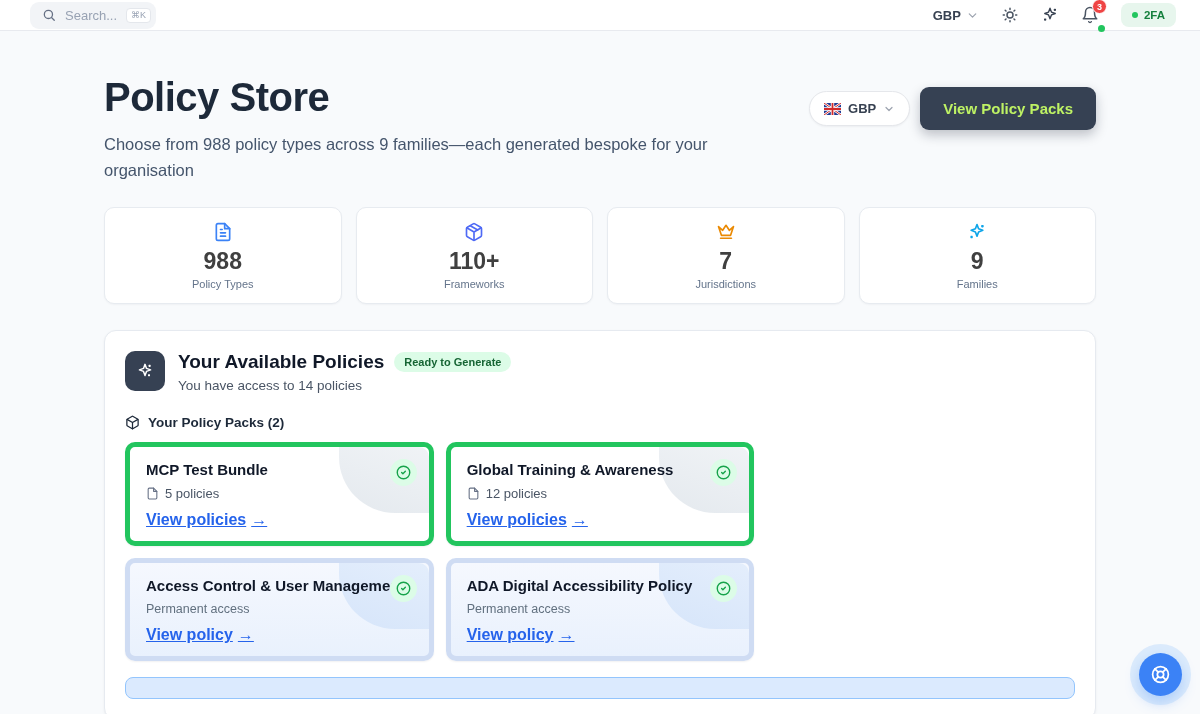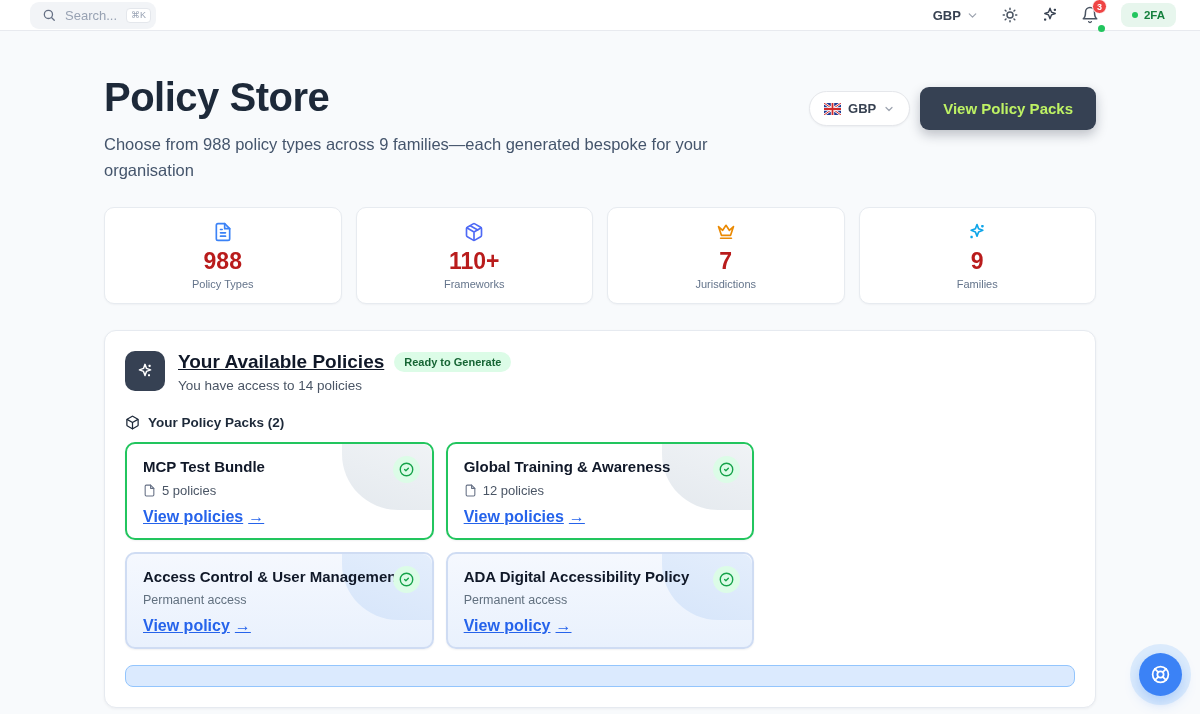--- a/index.html
+++ b/index.html
@@ -62,47 +62,47 @@
     font-family:inherit;
   }
 
   
   .stats{ display:grid; grid-template-columns:repeat(4,1fr); gap:14px; margin-top:24px; }
   .stat-card{
     background:#fff; border:1px solid #e7ebf0; border-radius:10px;
     padding:14px 0 13px; text-align:center; box-shadow:0 1px 2px rgba(16,24,40,.04);
   }
   .stat-card .s-icon{ display:flex; justify-content:center; }
-  .stat-value{ font-size:23px; font-weight:700; color:#b91c1c; margin-top:6px; }
+  .stat-value{ font-size:23px; font-weight:700; color:#404040; margin-top:6px; }
   .stat-label{ font-size:11px; color:#64748b; margin-top:3px; }
 
   
   .main-card{
     margin-top:26px; background:#fff; border:1px solid #e6eaf0; border-radius:12px;
     padding:20px; box-shadow:0 1px 3px rgba(16,24,40,.05);
   }
   .sec-head{ display:flex; gap:13px; }
   .sec-icon{
     width:40px; height:40px; border-radius:10px; background:#364153;
     display:flex; align-items:center; justify-content:center; flex:none;
   }
   .sec-title-row{ display:flex; align-items:center; gap:10px; }
-  .sec-title{ font-size:19px; font-weight:700; color:#101828;text-decoration:underline; }
+  .sec-title{ font-size:19px; font-weight:700; color:#101828; }
   .ready-badge{
     background:#dcfce7; color:#166534; font-size:11px; font-weight:600;
     padding:4px 10px; border-radius:9999px;
   }
   .sec-sub{ font-size:13.5px; color:#4a5565; margin-top:5px; }
 
   .group-head{ display:flex; align-items:center; gap:8px; margin-top:22px; color:#1d2939; }
   .group-head .gh-label{ font-size:13.5px; font-weight:700; }
 
   .cards-grid{ display:grid; grid-template-columns:repeat(3,1fr); gap:12px; margin-top:12px; }
   .pcard{
-    position:relative; overflow:hidden; background:#fff; border:2px solid #22c55e;
+    position:relative; overflow:hidden; background:#fff; border:5px solid #22c55e;
     border-radius:10px; padding:14px 16px 12px; box-shadow:0 1px 2px rgba(16,24,40,.06);
     cursor:pointer; min-height:88px;
   }
   .pcard::before{
     content:""; position:absolute; top:0; right:0; width:90px; height:66px;
     background:linear-gradient(200deg,#f0f3f6,#e4e9ee);
     border-bottom-left-radius:56px; border-top-right-radius:10px;
   }
   .pcard.blue{
     background:linear-gradient(180deg,#f5f8fe,#e9f1fd); border-color:#cfdcf3;

